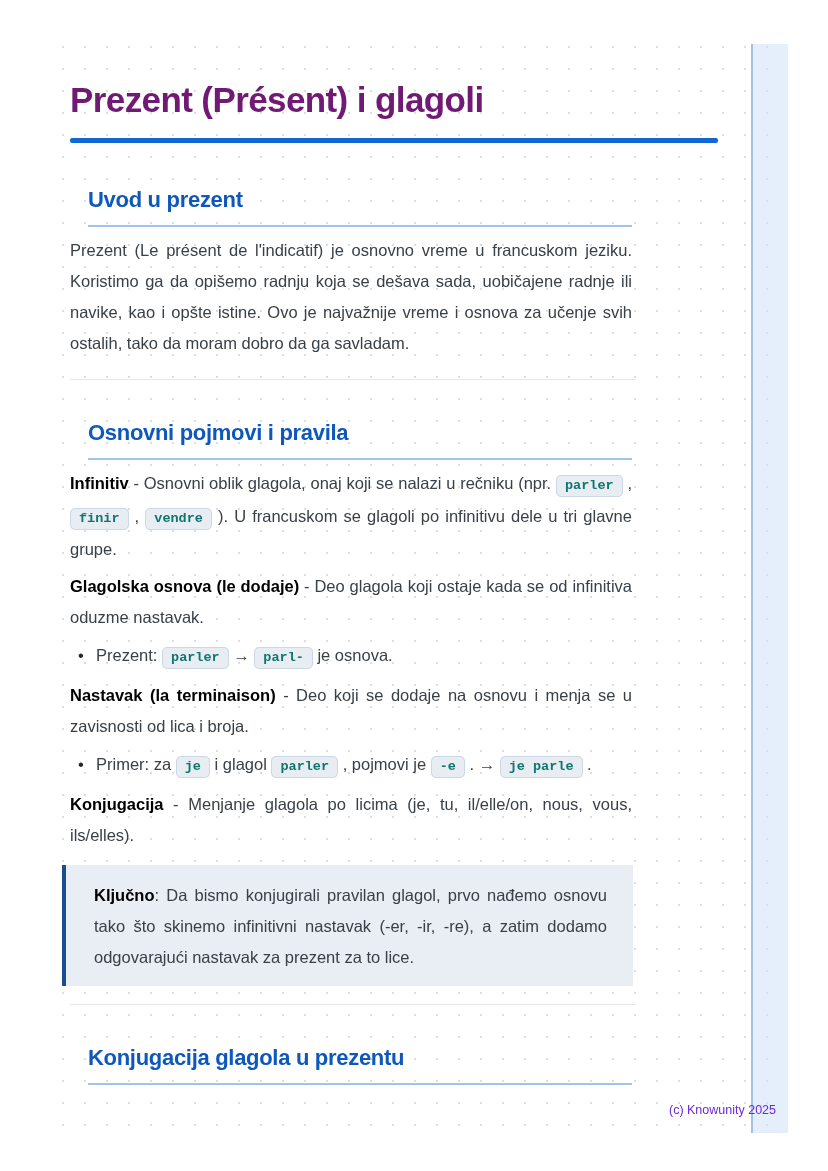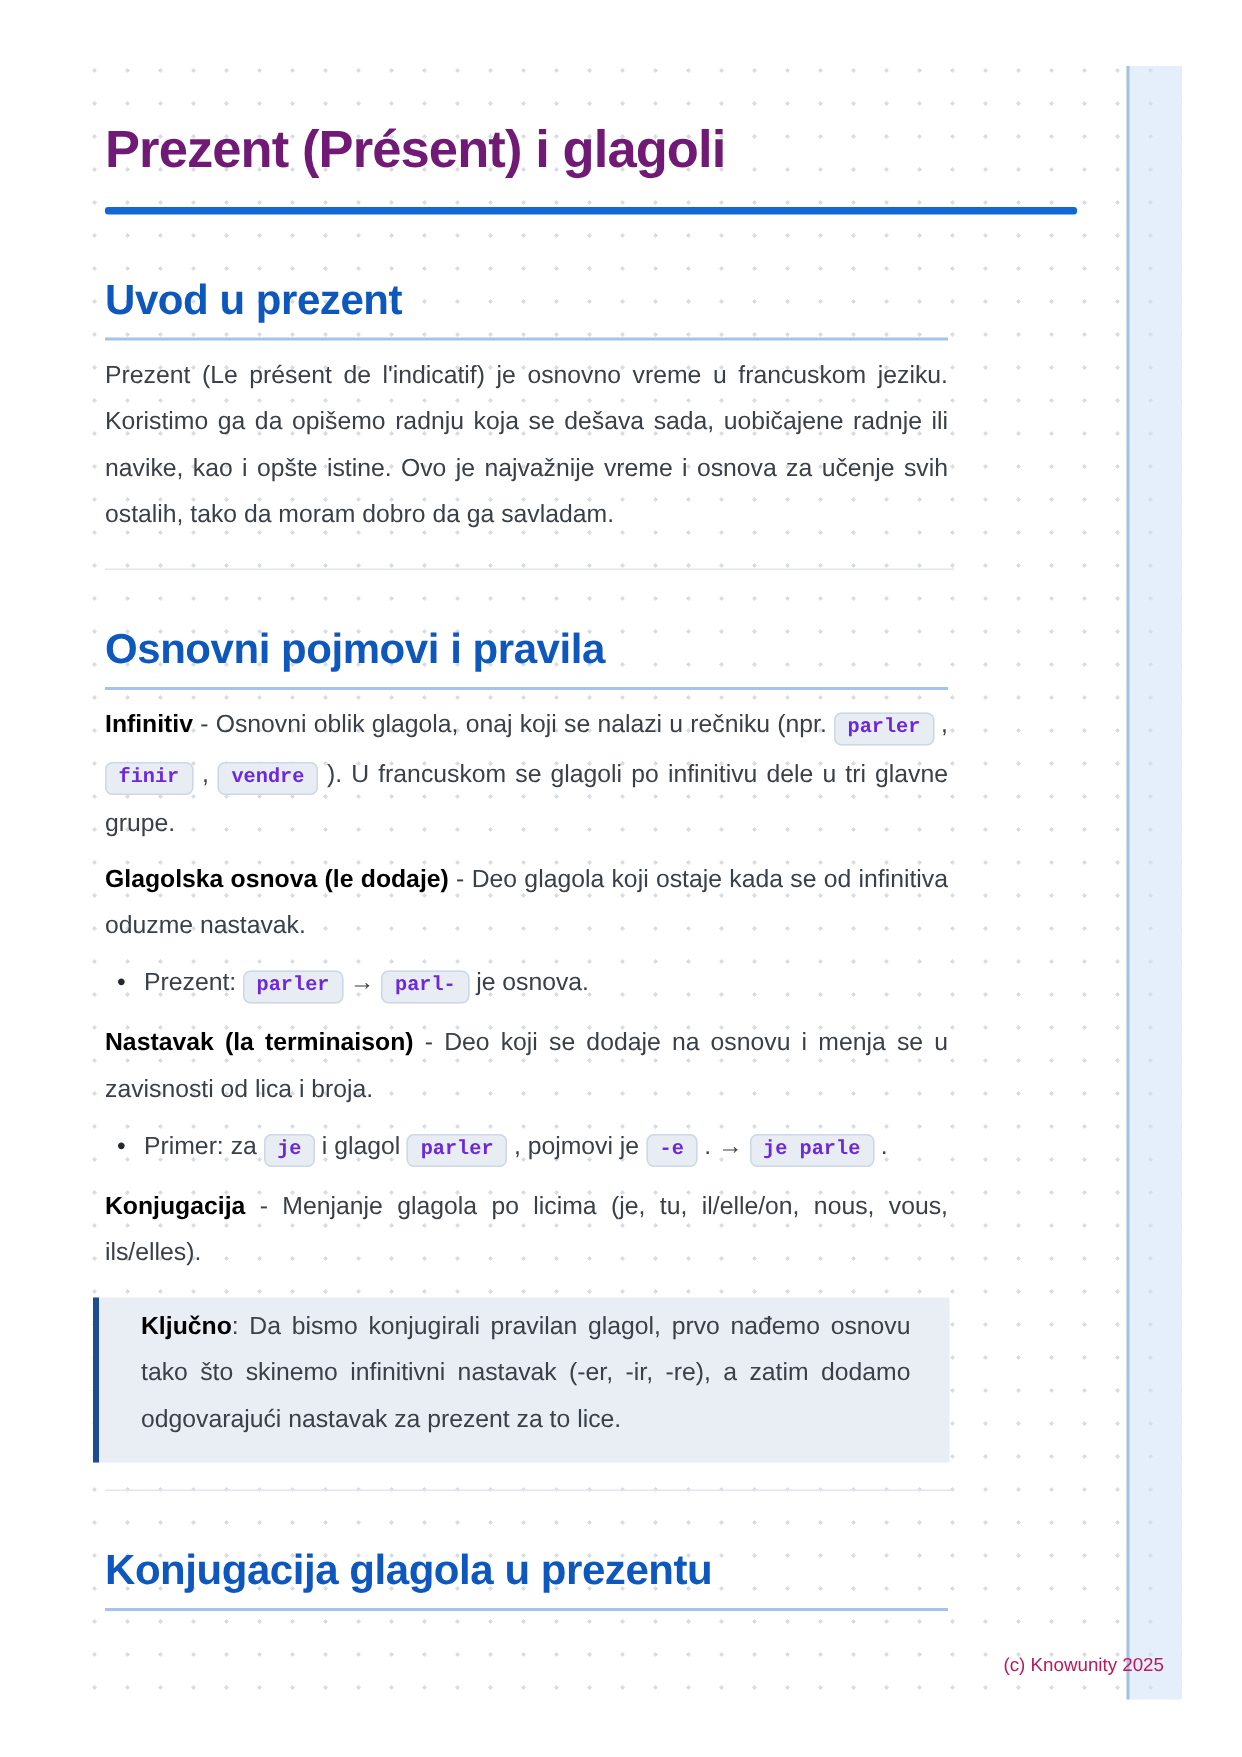--- a/index.html
+++ b/index.html
@@ -34,40 +34,40 @@
     font-size:35px; line-height:44px;
     font-weight:bold; letter-spacing:-0.6px;
     color:#701a75;
   }
   .title-rule {
     width:648px; height:5px;
     background:#1268d2; border-radius:2px;
     margin-top:16px;
   }
   h2.section {
-    margin:38px 0 0 0;
-    font-size:28px; line-height:30px;
+    margin:38px 0 0 18px;
+    font-size:22px; line-height:30px;
     font-weight:bold; letter-spacing:-0.3px;
     color:#0e58bd;
     padding-bottom:10px;
     border-bottom:2px solid #a3c4e8;
   }
   h2.section.first { margin-top:42px; }
   p.body {
     margin:6px 0 0 0;
     font-size:16.5px; line-height:31px;
     color:#3a4047;
     text-align:justify;
   }
   p.body.after-heading { margin-top:8px; }
   strong.lead { color:#000000; font-weight:bold; }
   code.badge {
     font-family:"Liberation Mono","DejaVu Sans Mono",monospace;
     font-size:13.5px; font-weight:bold;
-    color:#6d28d9;
+    color:#0f766e;
     background:#e8edf4;
     border:1px solid #ccd8e6;
     border-radius:5px;
     padding:2px 8px 3px 8px;
     white-space:nowrap;
   }
   ul.bullets {
     margin:6px 0 0 0; padding:0; list-style:none;
   }
   ul.bullets li {
@@ -82,30 +82,30 @@
   hr.divider {
     border:none; border-top:1px solid #e3e6ea;
     margin:20px 0 0 0; width:566px; height:0;
   }
   hr.divider.post-callout { margin-top:18px; }
   .callout {
     margin:14px 0 0 -8px;
     width:571px;
     background:#e9edf4;
     border-left:4px solid #1c4d8f;
-    padding:4px 26px 13px 28px;
+    padding:15px 26px 13px 28px;
   }
   .callout p {
     margin:0;
     font-size:16.5px; line-height:31px;
     color:#3a4047; text-align:justify;
   }
   .copyright {
     position:absolute; top:1103px; right:52px;
-    font-size:12.5px; color:#be185d;
+    font-size:12.5px; color:#6d28d9;
     z-index:3;
   }
 </style>
 </head>
 <body>
 
 <div class="sheet">
   <div class="strip"></div>
 </div>
 

